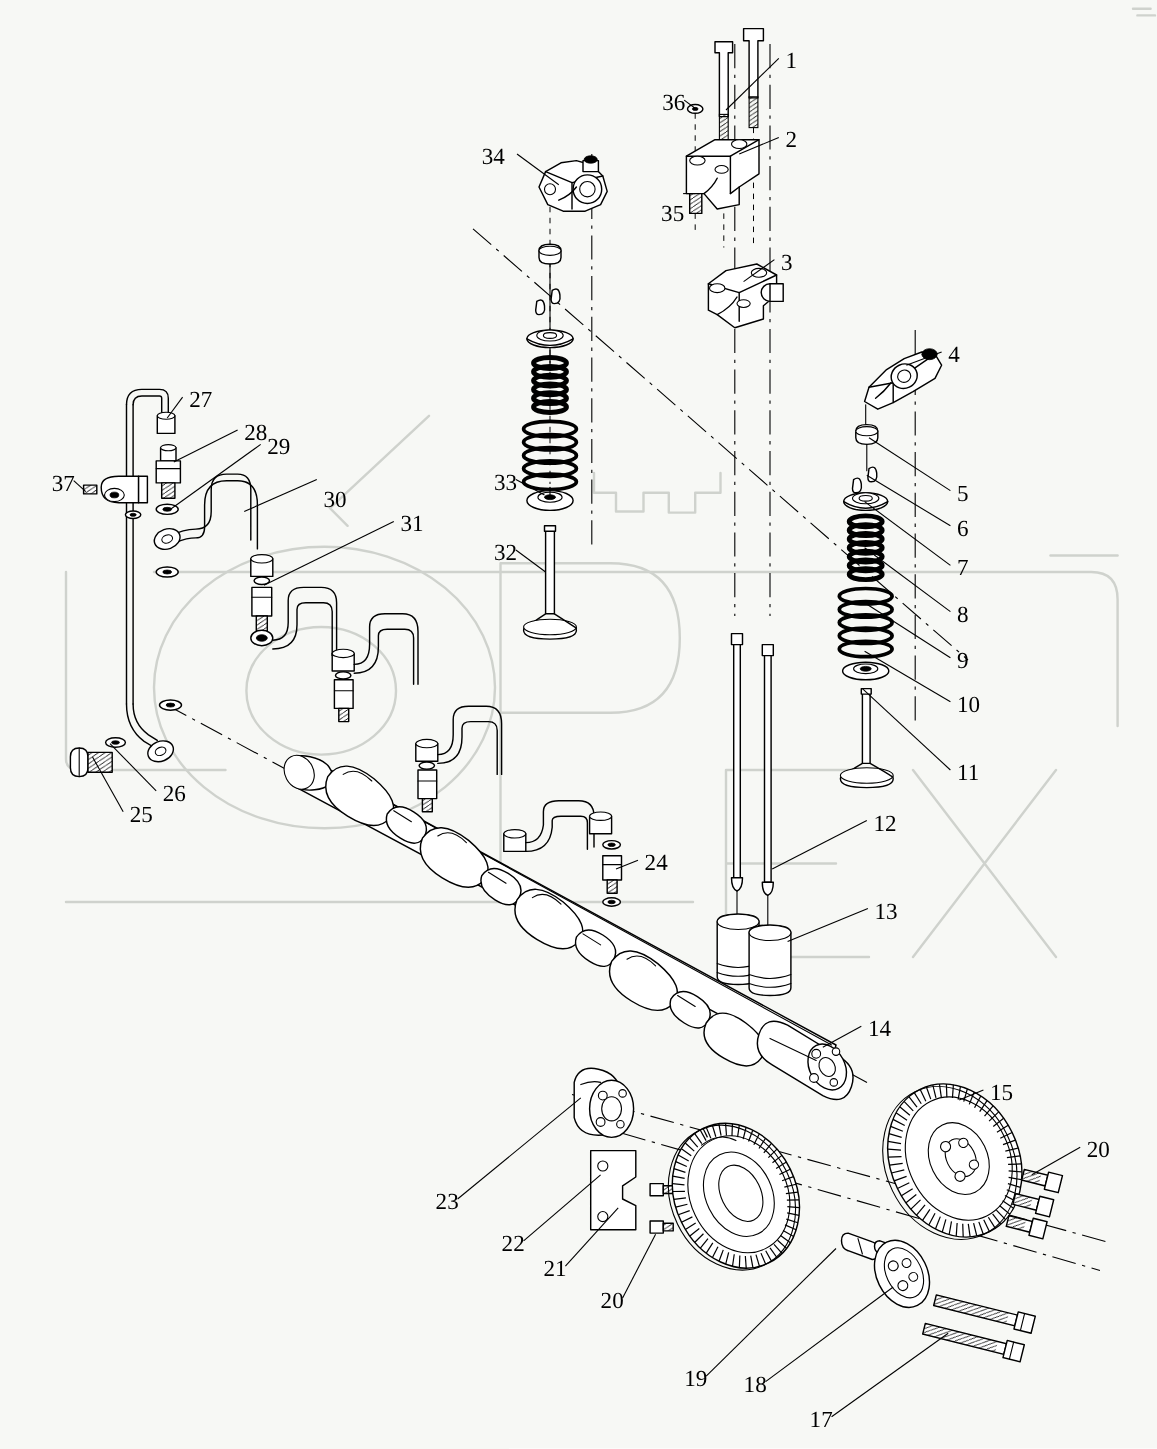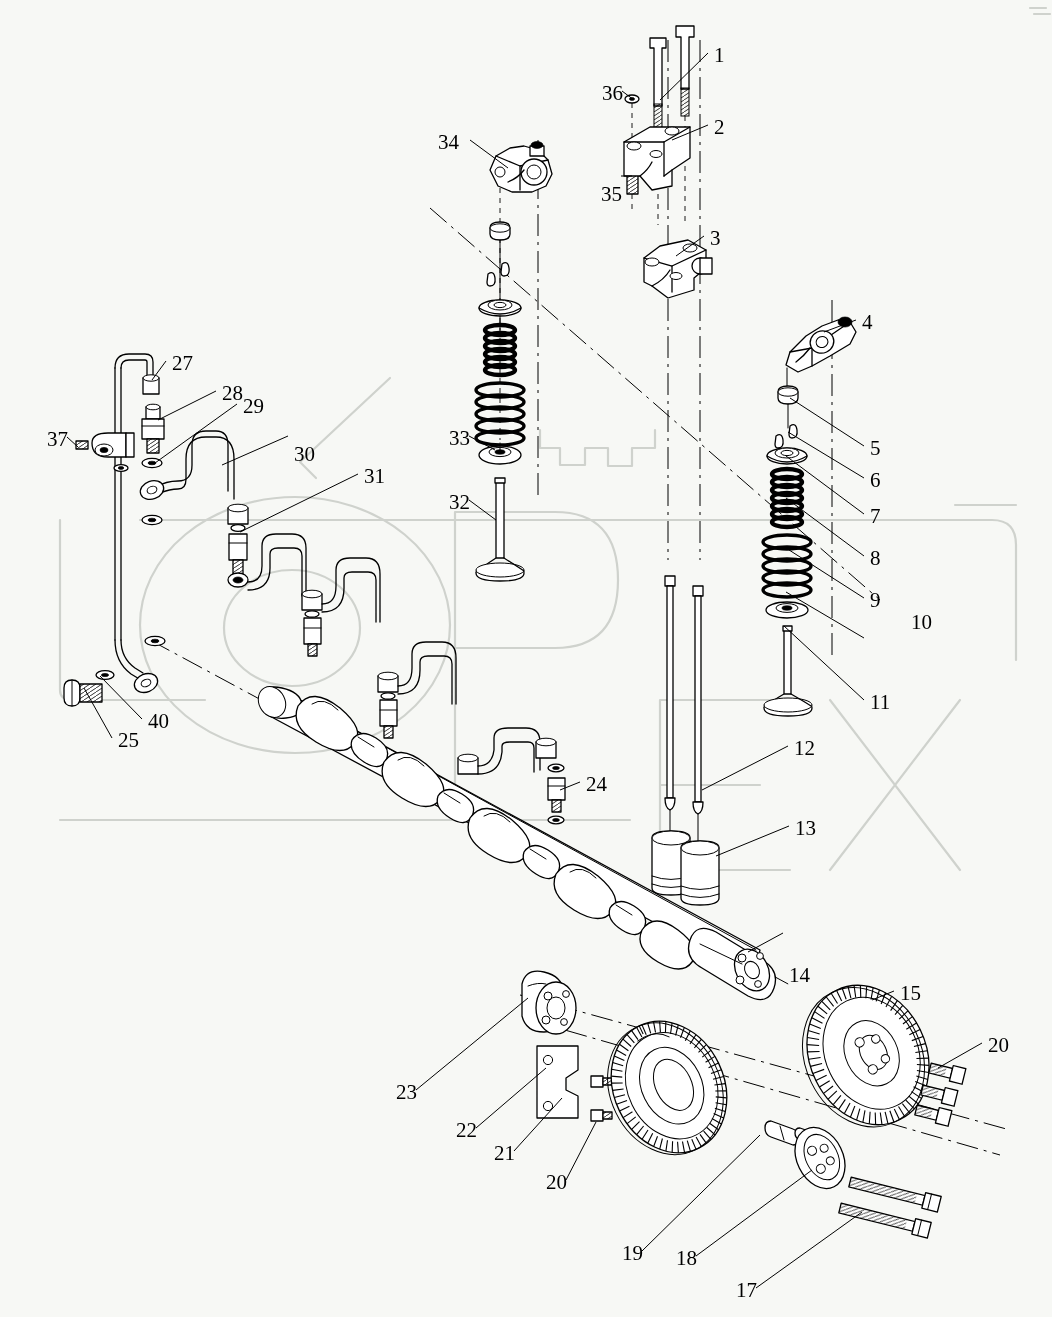--- a/index.html
+++ b/index.html
@@ -718,37 +718,37 @@
   <div id="labels">
       <div class="lbl" style="left: 714px; top: 45px;">1</div>
       <div class="lbl" style="left: 714px; top: 117px;">2</div>
       <div class="lbl" style="left: 710px; top: 228px;">3</div>
       <div class="lbl" style="left: 862px; top: 312px;">4</div>
       <div class="lbl" style="left: 870px; top: 438px;">5</div>
       <div class="lbl" style="left: 870px; top: 470px;">6</div>
       <div class="lbl" style="left: 870px; top: 506px;">7</div>
       <div class="lbl" style="left: 870px; top: 548px;">8</div>
       <div class="lbl" style="left: 870px; top: 590px;">9</div>
-      <div class="lbl" style="left: 870px; top: 612px; margin-left: 41px;">10</div>
+      <div class="lbl" style="left: 870px; top: 630px;">10</div>
       <div class="lbl" style="left: 870px; top: 692px;">11</div>
       <div class="lbl" style="left: 794px; top: 738px;">12</div>
       <div class="lbl" style="left: 795px; top: 818px;">13</div>
-      <div class="lbl" style="left: 789px; top: 925px; margin-top: 40px;">14</div>
+      <div class="lbl" style="left: 789px; top: 925px;">14</div>
       <div class="lbl" style="left: 900px; top: 983px;">15</div>
       <div class="lbl" style="left: 988px; top: 1035px;">20</div>
       <div class="lbl" style="left: 736px; top: 1280px;">17</div>
       <div class="lbl" style="left: 676px; top: 1248px;">18</div>
       <div class="lbl" style="left: 622px; top: 1243px;">19</div>
       <div class="lbl" style="left: 546px; top: 1172px;">20</div>
       <div class="lbl" style="left: 494px; top: 1143px;">21</div>
       <div class="lbl" style="left: 456px; top: 1120px;">22</div>
       <div class="lbl" style="left: 396px; top: 1082px;">23</div>
       <div class="lbl" style="left: 586px; top: 774px;">24</div>
       <div class="lbl" style="left: 118px; top: 730px; text-align: right;">25</div>
-      <div class="lbl" style="left: 148px; top: 711px;">40</div>
+      <div class="lbl" style="left: 148px; top: 711px;">26</div>
       <div class="lbl" style="left: 172px; top: 353px;">27</div>
       <div class="lbl" style="left: 222px; top: 383px;">28</div>
       <div class="lbl" style="left: 243px; top: 396px;">29</div>
       <div class="lbl" style="left: 294px; top: 428px; margin-top: 16px;">30</div>
       <div class="lbl" style="left: 364px; top: 466px;">31</div>
       <div class="lbl" style="left: 449px; top: 492px;">32</div>
       <div class="lbl" style="left: 449px; top: 428px;">33</div>
       <div class="lbl" style="left: 438px; top: 132px;">34</div>
       <div class="lbl" style="left: 601px; top: 184px;">35</div>
       <div class="lbl" style="left: 602px; top: 83px;">36</div>

